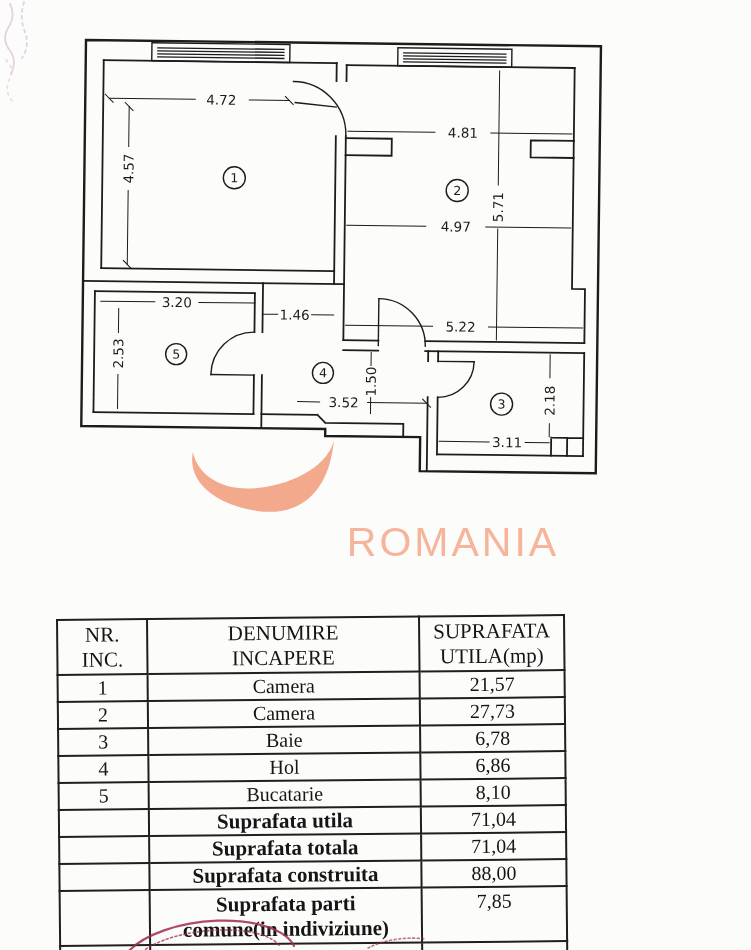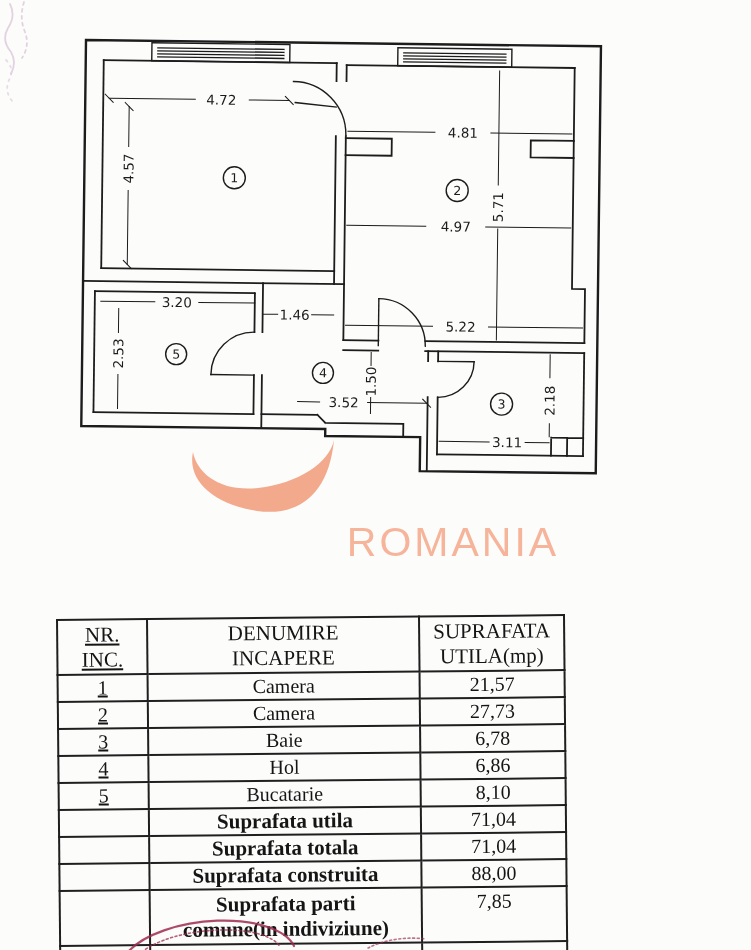--- a/index.html
+++ b/index.html
@@ -26,21 +26,21 @@
     transform:rotate(-0.55deg);transform-origin:0 0;
   }
   table.areas{
     border-collapse:collapse;width:503px;table-layout:fixed;
     color:#151515;
   }
   table.areas td{
     border:2px solid #1f1f1f;text-align:center;vertical-align:middle;
     padding:0;font-size:20px;line-height:1.15;overflow:hidden;
   }
-  table.areas .c1{width:88px;text-decoration:underline;}
+  table.areas .c1{width:88px;}
   table.areas .c2{width:270px;}
   table.areas .c3{width:143px;}
   tr.hdr td{height:53px;font-size:21px;}
   tr.r td{height:25px;}
   tr.sum td{height:25px;}
   tr.sum .lbl{font-weight:700;font-size:21px;}
   tr.sum2 td{height:51px;}
   tr.sum2 .lbl{font-weight:700;font-size:21px;vertical-align:middle;}
   tr.sum2 .val{vertical-align:top;padding-top:2px;}
   tr.ftr td{height:42px;vertical-align:top;font-weight:700;font-size:21px;padding-top:3px;}

